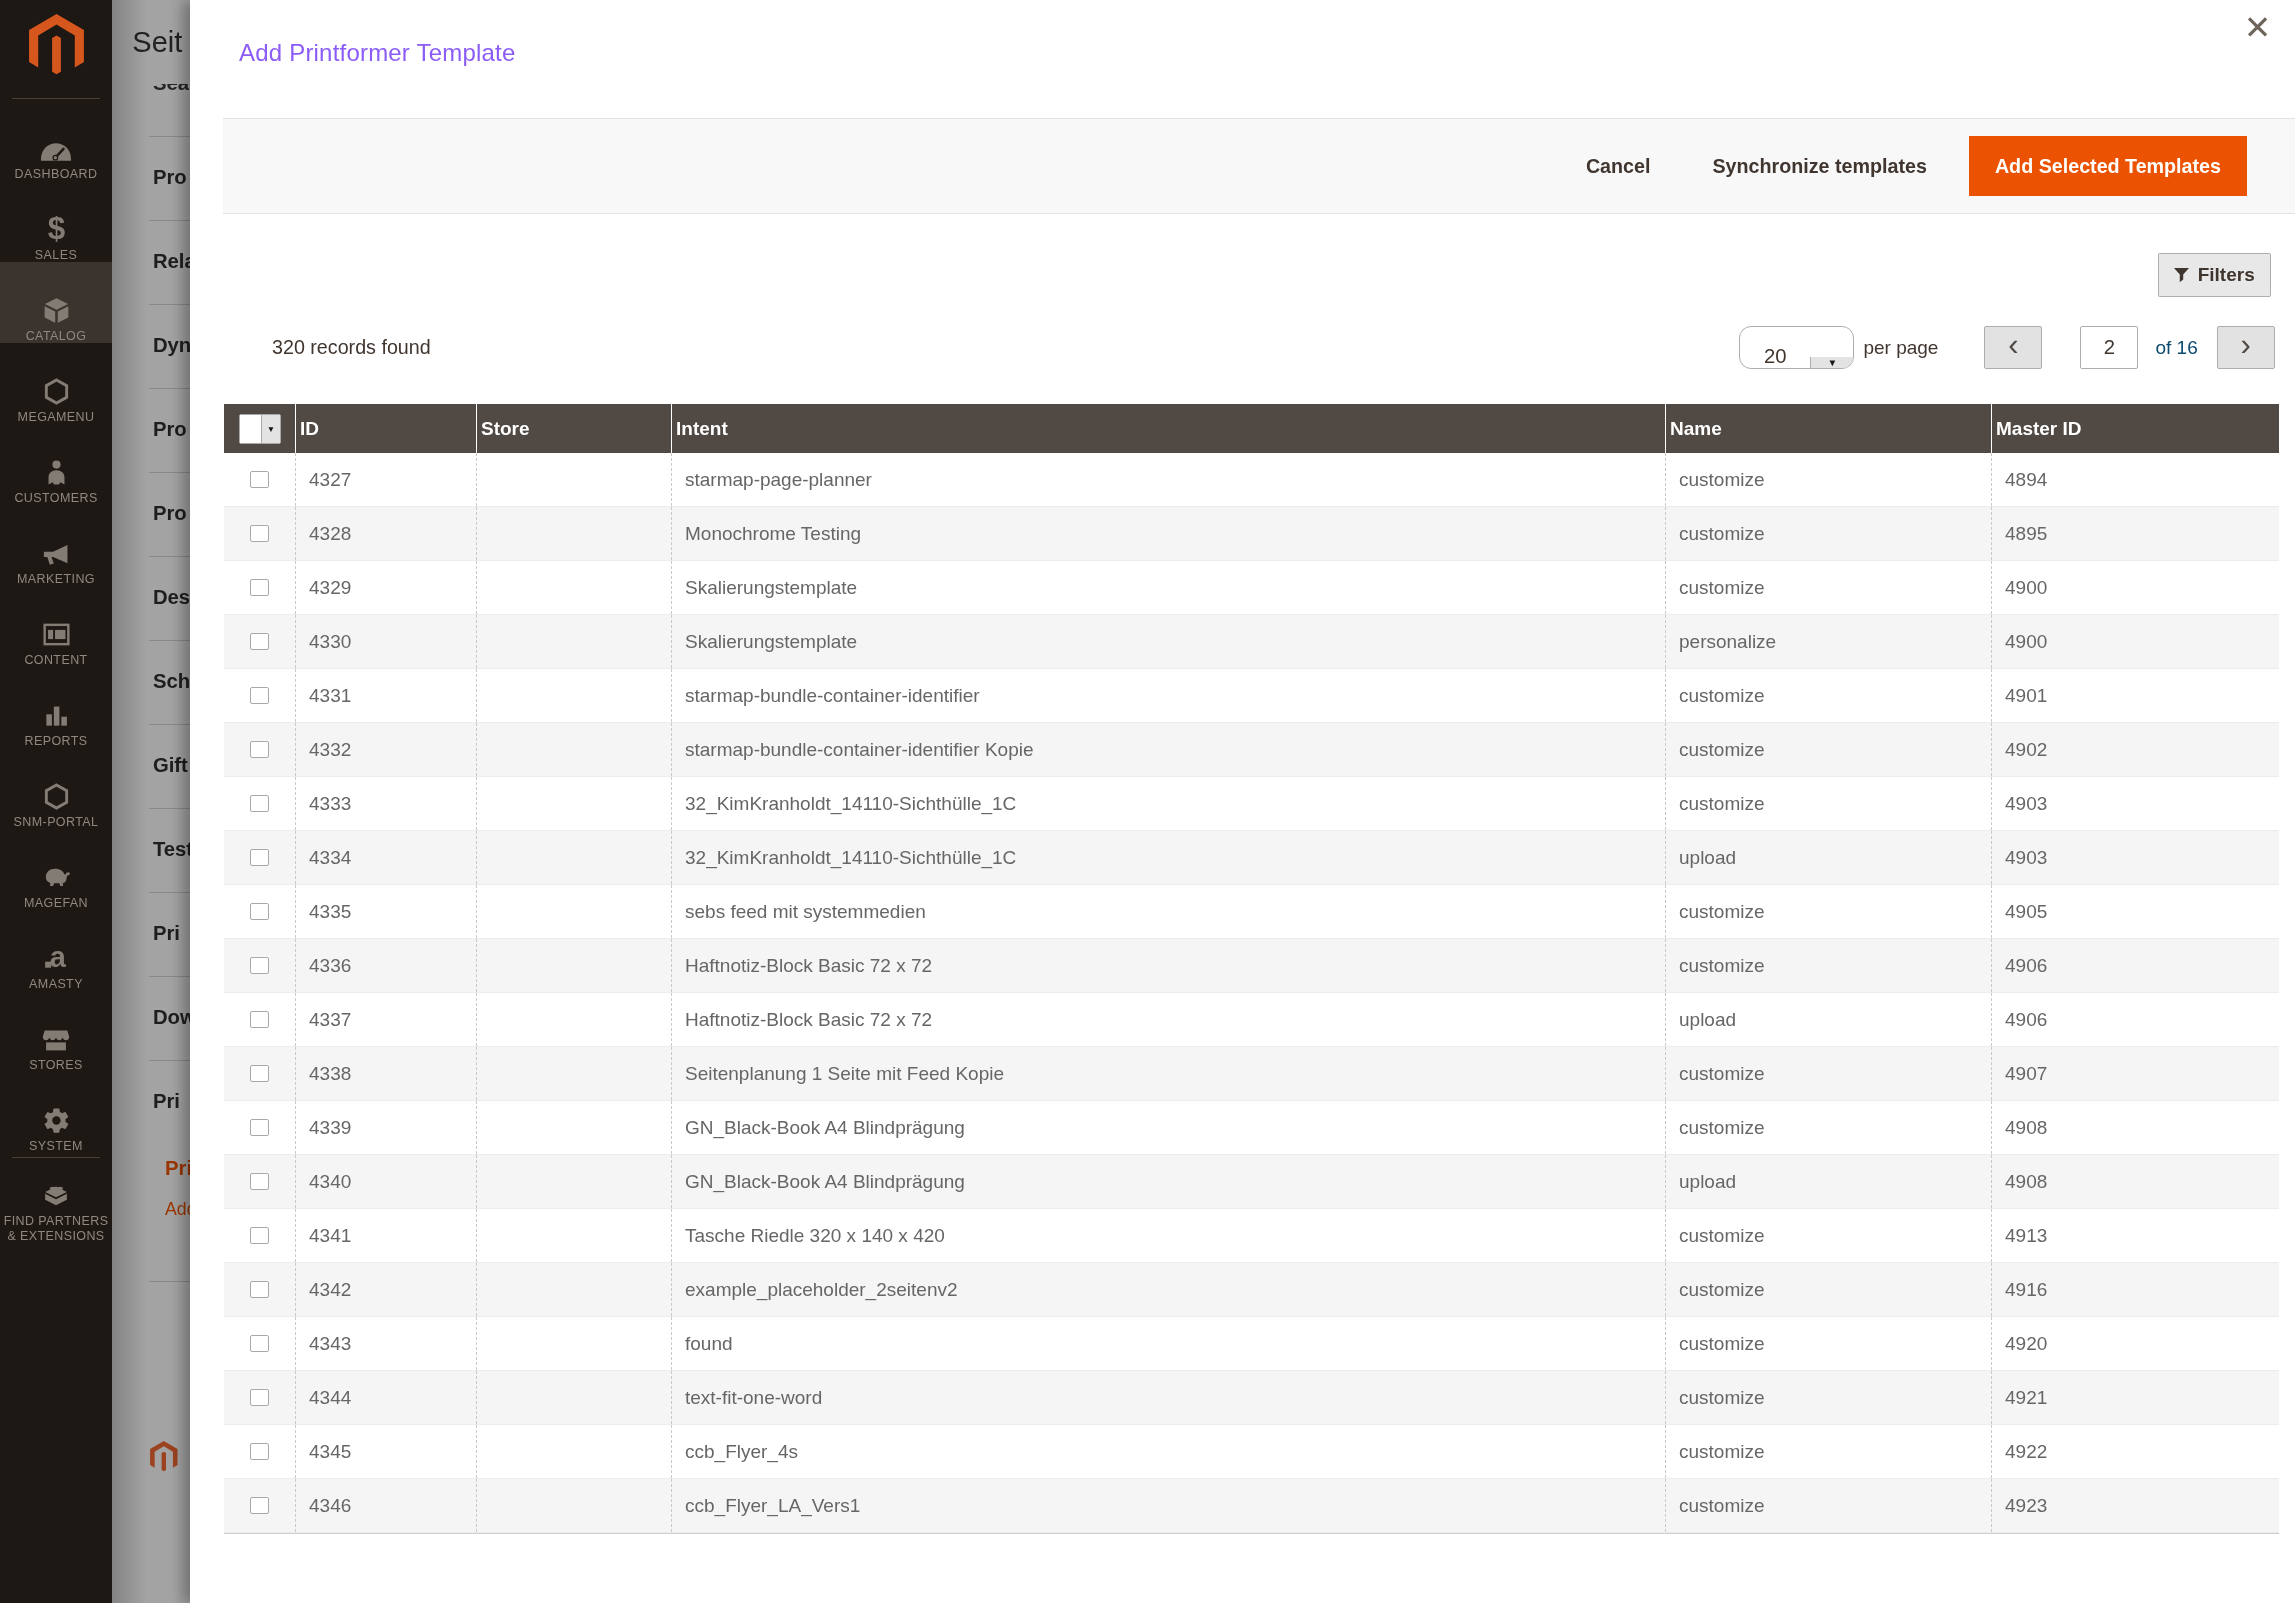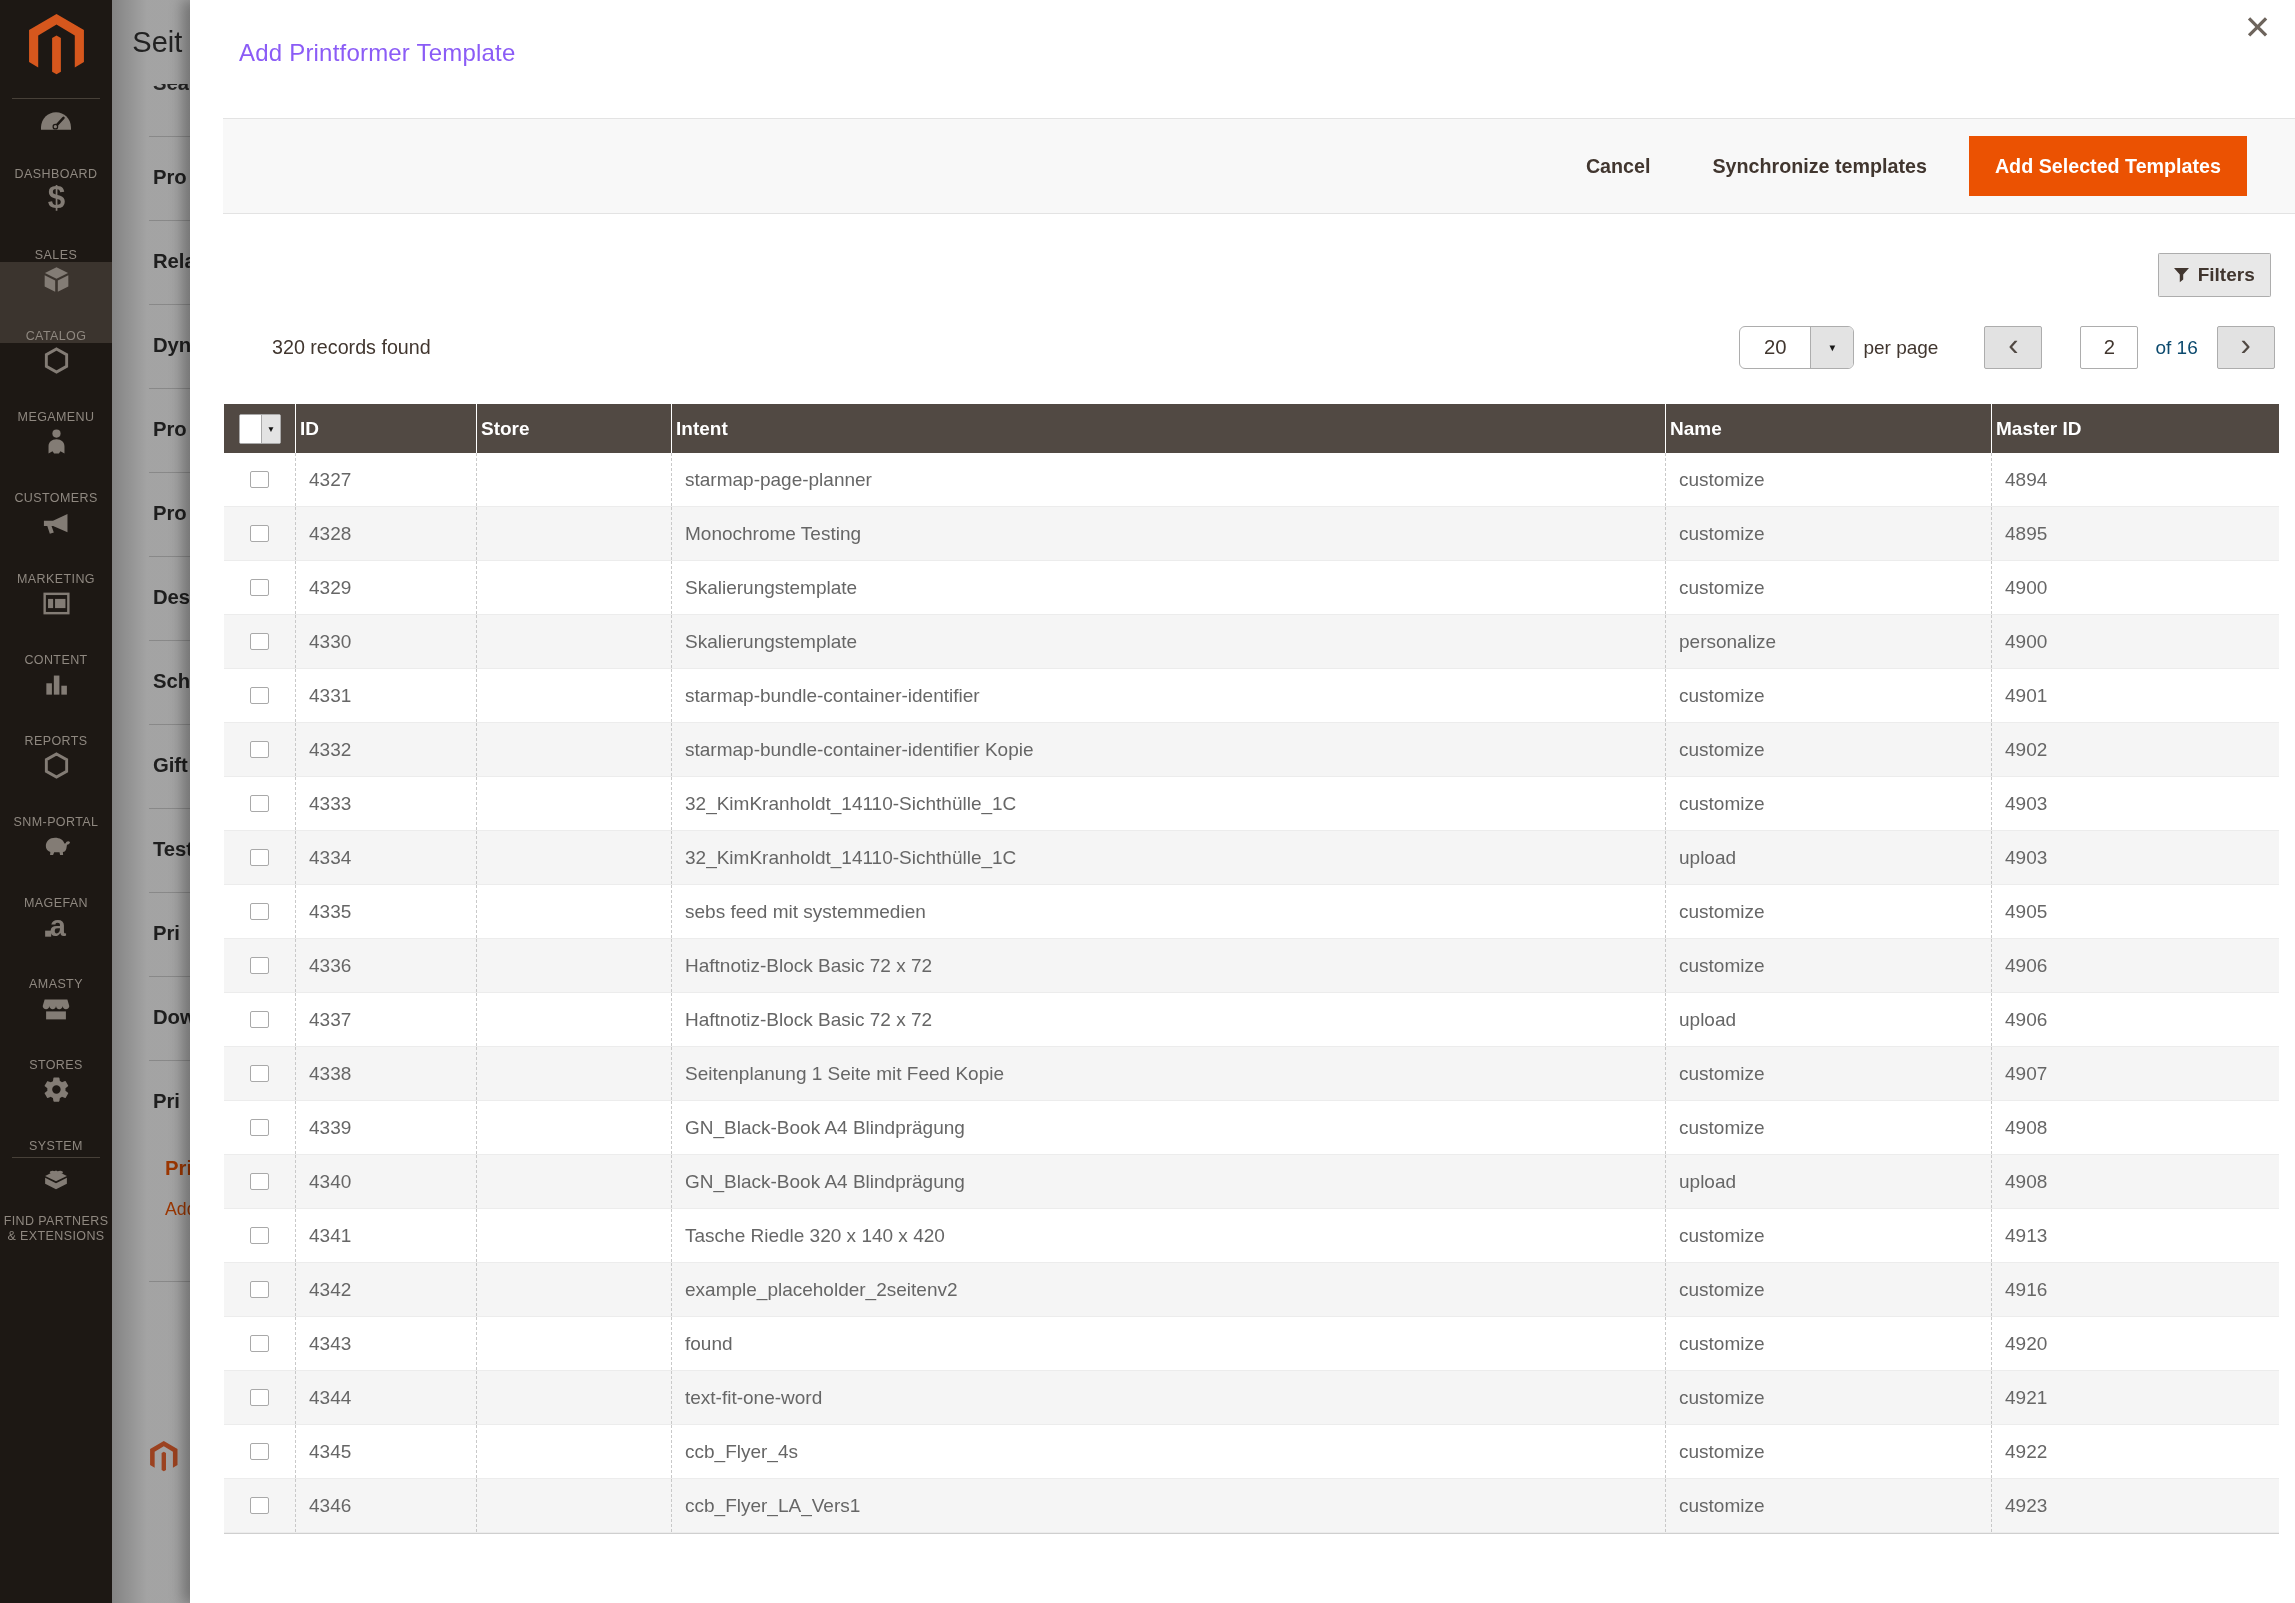--- a/index.html
+++ b/index.html
@@ -4,21 +4,21 @@
 <style>
   * { margin:0; padding:0; box-sizing:border-box; }
   html,body { width:2295px; height:1604px; }
   body { position:relative; background:#fff; font-family:"Liberation Sans", sans-serif; overflow:hidden; }
 
   
   .sidebar { position:absolute; left:0; top:0; width:112px; height:1604px; background:#1d1814; z-index:6; }
   .logo-wrap { display:flex; justify-content:center; padding-top:14.4px; }
   .sidebar-divider { height:1.3px; background:#474038; margin:19.7px 11.8px 0; }
   .nav { position:absolute; top:100px; left:0; right:0; }
-  .nav-item { height:81px; display:flex; flex-direction:column; align-items:center; justify-content:space-between; gap:18px; cursor:pointer; }
+  .nav-item { height:81px; display:flex; flex-direction:column; align-items:center; justify-content:flex-end; gap:4px; cursor:pointer; }
   .nav-item.active { background:#3b342e; }
   .nav-icon { height:31.5px; display:flex; align-items:flex-end; justify-content:center; color:#837c75; }
   .nav-label { font-size:12.5px; line-height:1.15; color:#8f8880; letter-spacing:0.4px; text-align:center; max-width:105px; }
   .nav-divider { height:1.3px; background:#474038; margin:3.9px 11.8px; }
 
   
   .bg-strip { position:absolute; left:112px; top:0; width:78px; height:1604px; background:#f8f8f8; overflow:hidden; z-index:1; }
   .bg-title { position:absolute; left:20.3px; top:26px; font-size:29px; font-weight:300; color:#333; white-space:nowrap; }
   .bg-scrolled { position:absolute; left:41px; top:72px; font-size:20.3px; font-weight:600; color:#3a3a3a; white-space:nowrap; clip-path:inset(52% 0 0 0); }
   .bg-sections { position:absolute; left:0; right:-131px; top:136px; }
@@ -46,21 +46,21 @@
                  font-family:inherit; display:flex; align-items:center; cursor:pointer; white-space:nowrap; }
 
   .filters-btn { position:absolute; top:253px; right:23.6px; height:44px; display:flex; align-items:center; gap:8.5px;
                  padding:0 15.7px; background:#e8e8e8; border:1.3px solid #adadad; border-radius:1.3px;
                  font-size:19px; font-weight:600; color:#41362f; cursor:pointer; }
   .filters-btn svg { display:block; }
 
   .toolbar { position:absolute; left:34px; right:20.3px; top:326px; height:43px; display:flex; align-items:center; justify-content:space-between; }
   .records { font-size:19.7px; color:#41362f;margin-left:48px; }
   .pager { display:flex; align-items:center; }
-  .pp-select { width:115px; height:43px; border:1.3px solid #adadad; border-radius:6px; background:#fff; display:flex; overflow:hidden; cursor:pointer; }
+  .pp-select { width:115px; height:43px; border:1.3px solid #adadad; border-radius:12px; background:#fff; display:flex; overflow:hidden; cursor:pointer;align-items:flex-end; }
   .pp-value { width:70px; display:flex; align-items:center; justify-content:center; font-size:20.3px; color:#41362f; }
   .pp-arrow { flex:1; background:#e3e3e3; border-left:1.3px solid #adadad; display:flex; align-items:center; justify-content:center; font-size:9.8px; color:#1a1a1a; }
   .pp-label { margin:0 46px 0 9.2px; font-size:19px; color:#41362f; }
   .page-btn { width:58px; height:43px; background:#e2e2e2; border:1.3px solid #adadad; border-radius:2px;
               display:flex; align-items:center; justify-content:center; font-size:31px; color:#514943; cursor:pointer; padding-bottom:5.2px; }
   .page-input { width:58px; height:43px; border:1.3px solid #adadad; border-radius:2px; text-align:center;
                 font-size:20.3px; color:#41362f; margin-left:38px; font-family:inherit; }
   .page-total { margin:0 19px 0 17px; font-size:19px; color:#0c4a6e; white-space:nowrap; }
 
   

